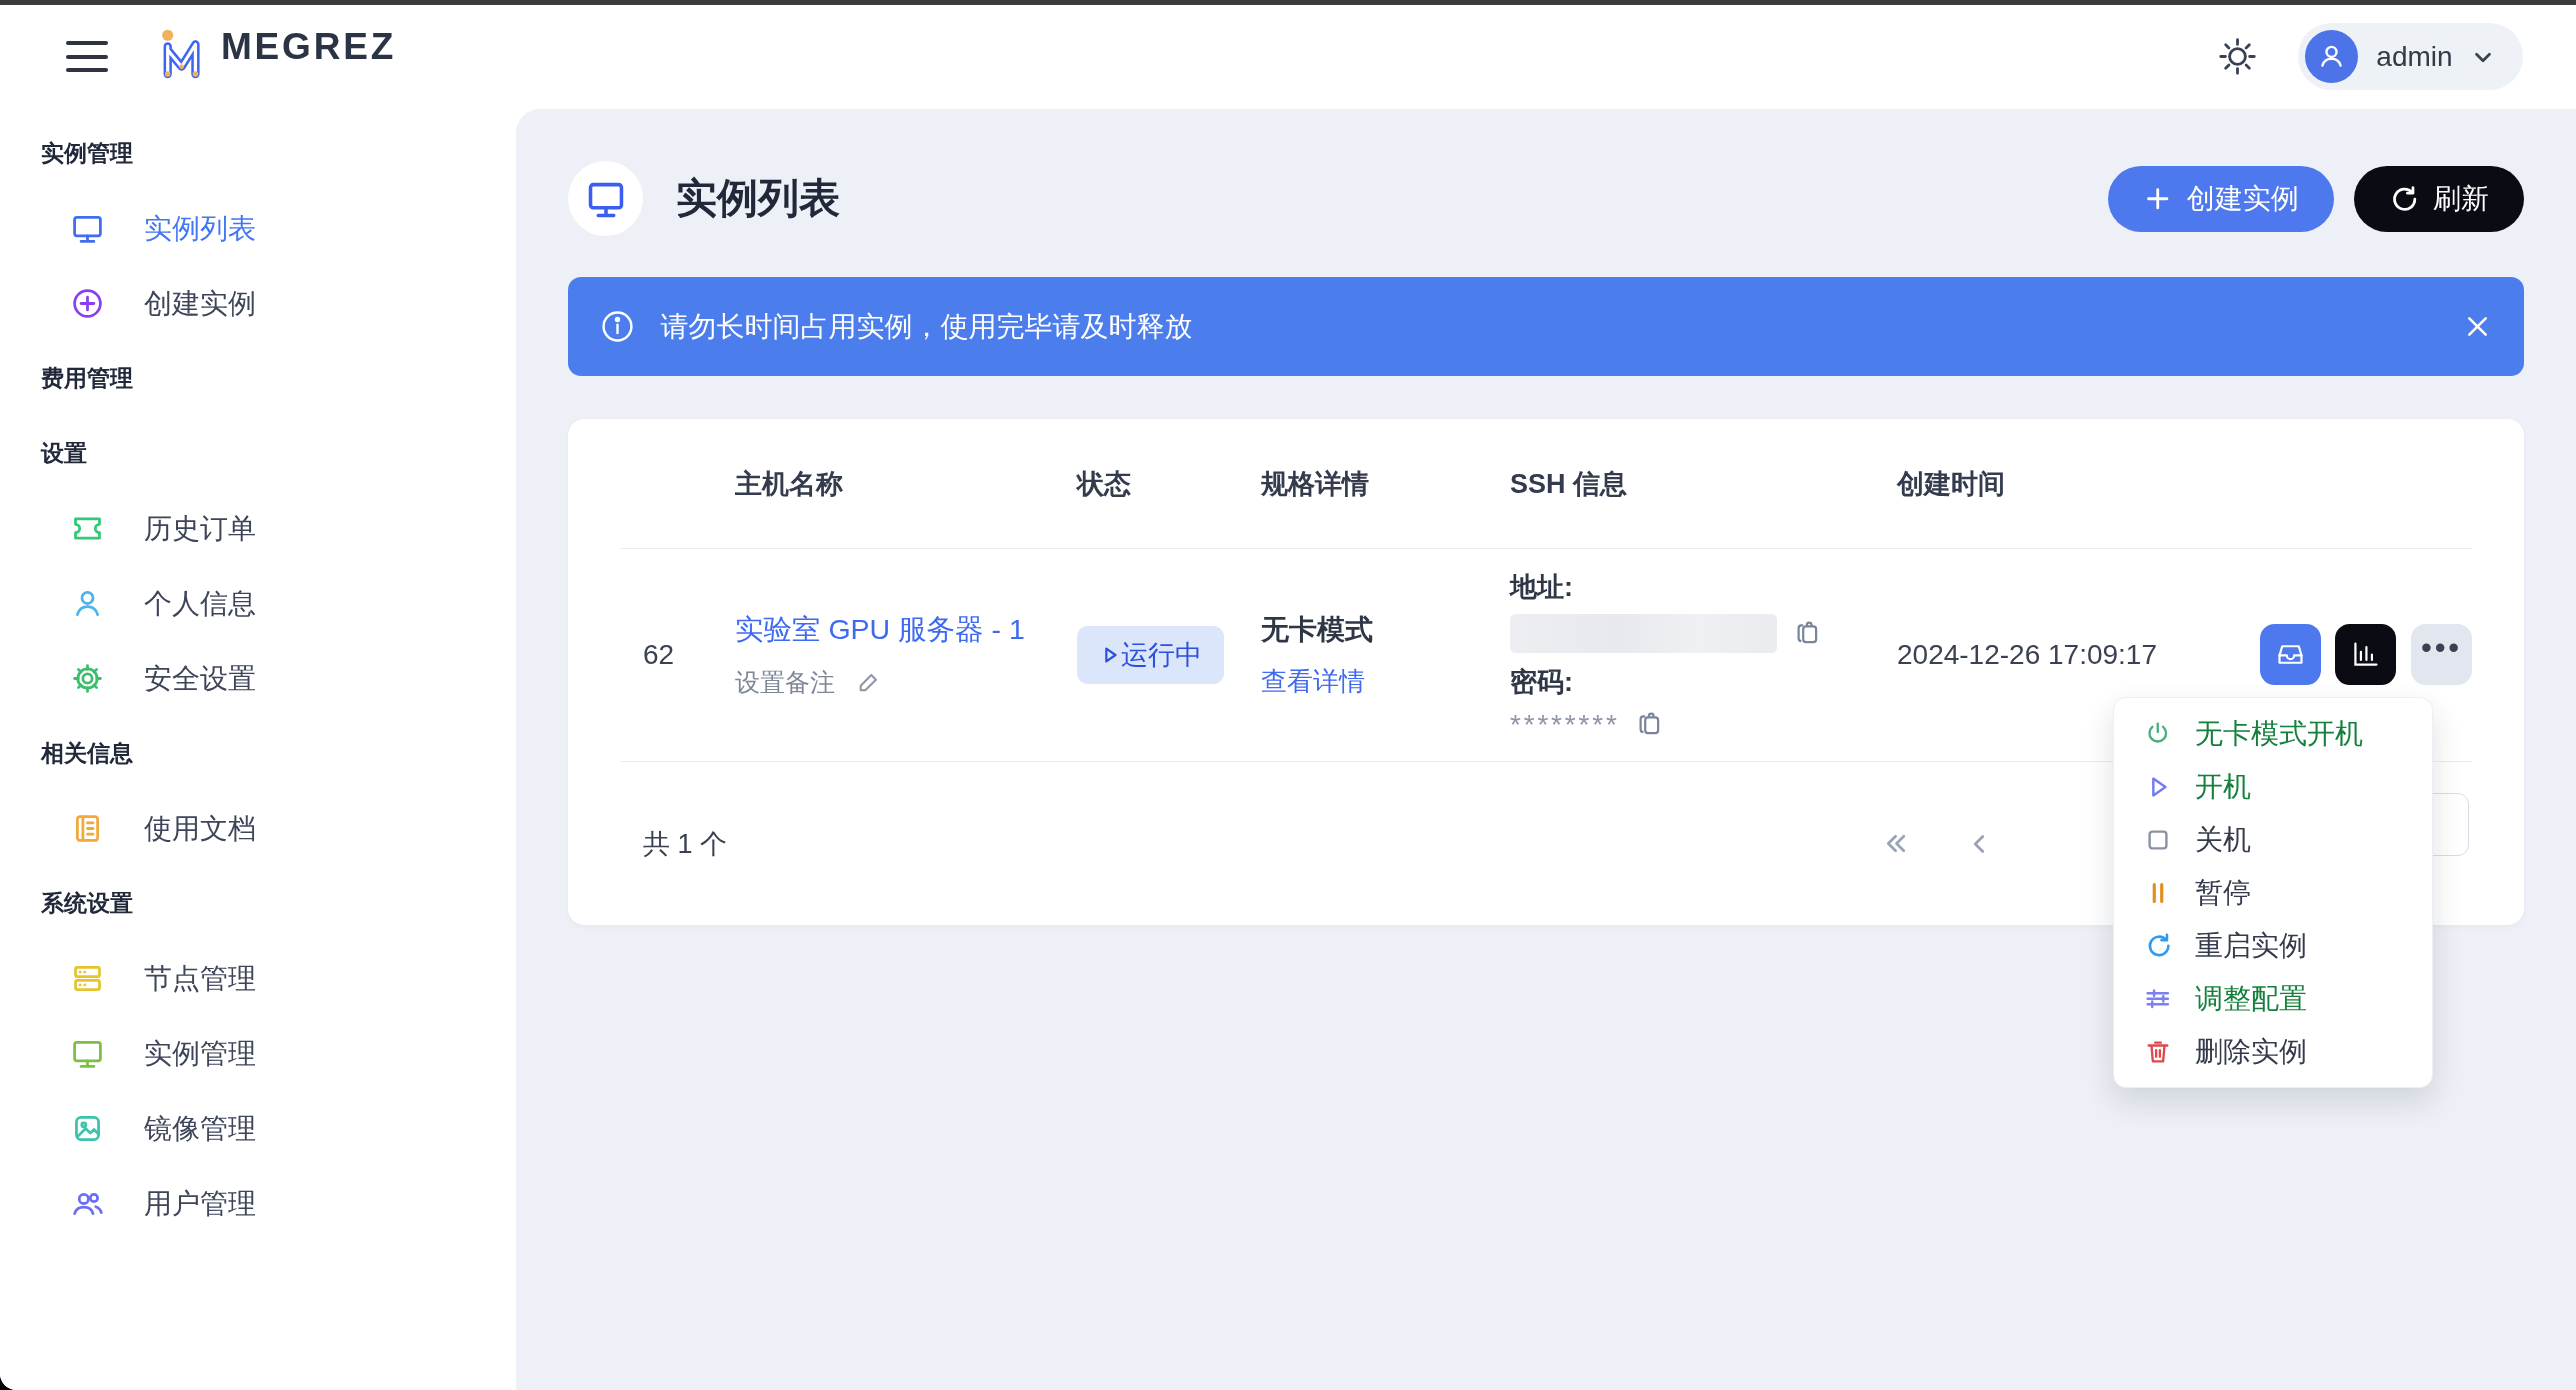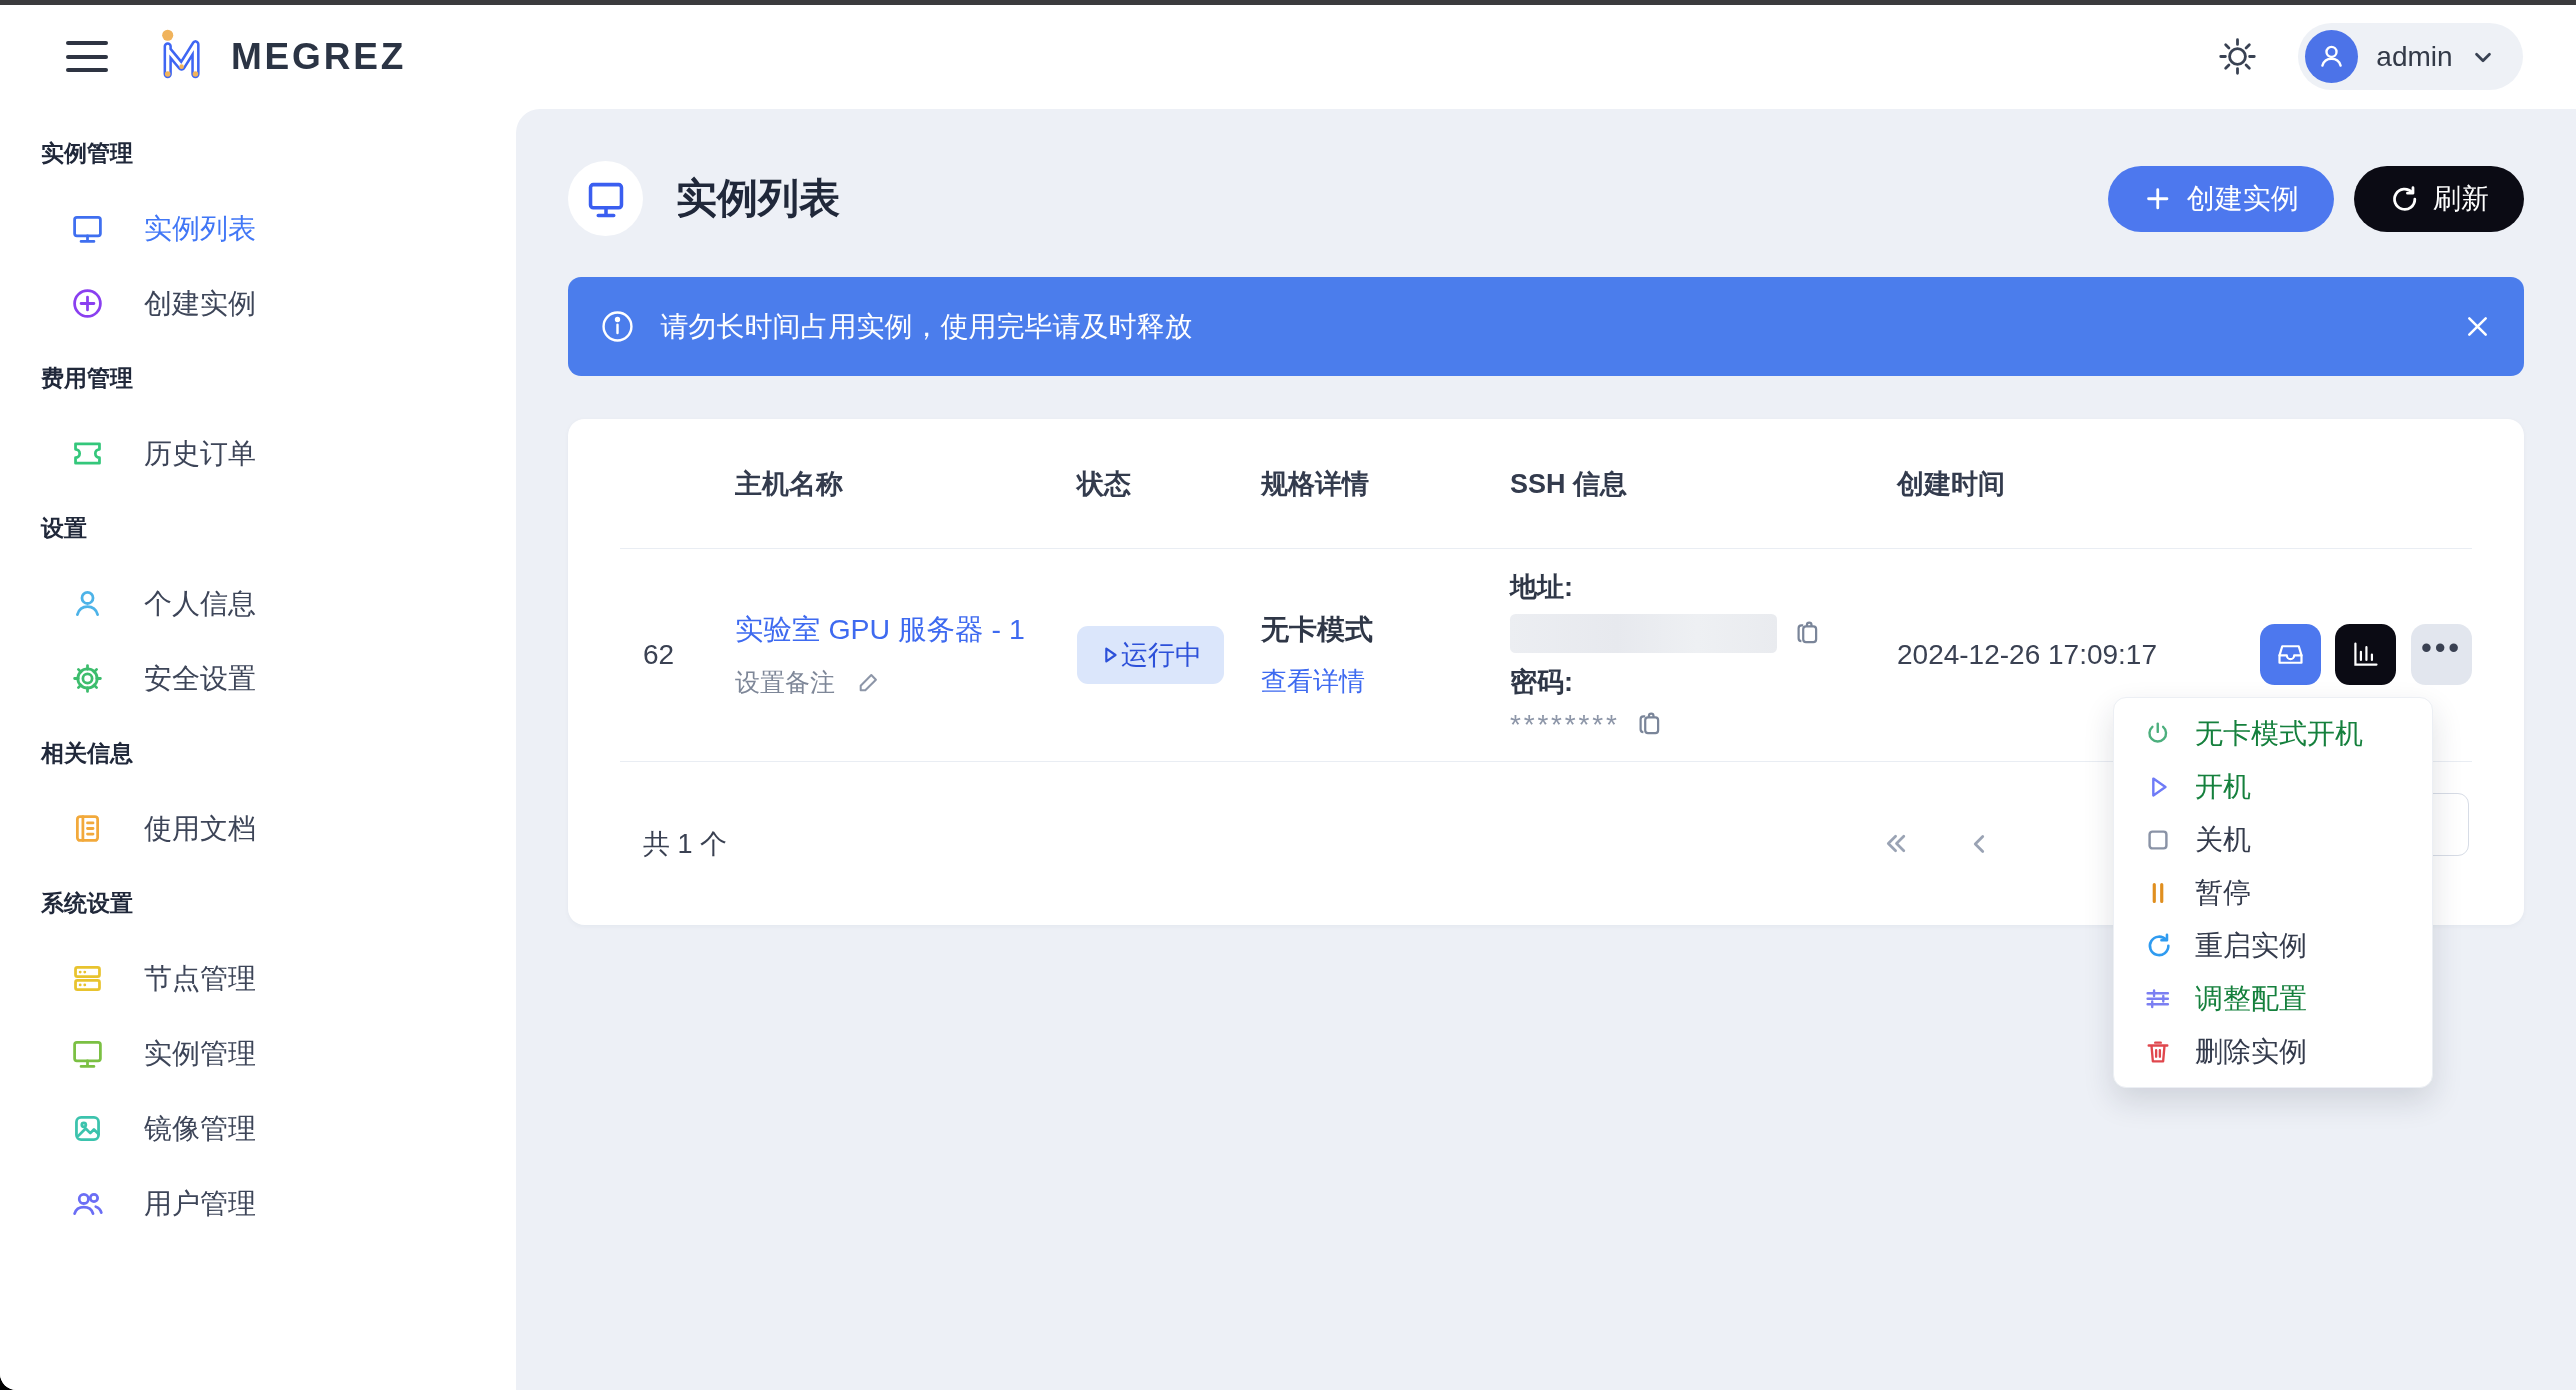--- a/index.html
+++ b/index.html
@@ -6,21 +6,21 @@
   html,body { background:#000; }
   body { font-family:"Liberation Sans","DejaVu Sans",sans-serif; }
   .screen { position:relative; width:2576px; height:1390px; background:#000; overflow:hidden; }
   .app { position:absolute; inset:0; background:#fff; border-bottom-left-radius:16.6px; overflow:hidden; }
   .top-strip { position:absolute; top:0; left:0; right:0; height:4.6px; background:#3b3b3d; }
 
   
   .topbar { position:absolute; top:4.6px; left:0; right:0; height:104px; background:#fff; display:flex; align-items:center; }
   .hamburger { margin-left:66px; width:42px; height:31px; display:flex; flex-direction:column; justify-content:space-between; cursor:pointer; }
   .hamburger span { display:block; height:4.1px; border-radius:2.8px; background:#2e3442; }
-  .brand { display:flex; align-items:center; margin-left:44px; gap:18px; }
+  .brand { display:flex; align-items:flex-start; margin-left:44px; gap:8px; }
   .brand-name { font-size:37px; font-weight:700; letter-spacing:2.8px; color:#2b3444; }
   .topbar-right { margin-left:auto; display:flex; align-items:center; gap:39px; margin-right:53px; }
   .theme-toggle { width:42px; height:42px; display:flex; align-items:center; justify-content:center; cursor:pointer; }
   .user-pill { display:flex; align-items:center; gap:18.4px; background:#eef1f6; border-radius:44px; padding:7.4px 28px 7.4px 7.4px; cursor:pointer; }
   .avatar { width:53px; height:53px; border-radius:50%; background:#4c73e8; display:flex; align-items:center; justify-content:center; }
   .user-name { font-size:28px; color:#333a48; font-weight:500; }
 
   
   .sidebar { position:absolute; top:109px; left:0; width:616px; bottom:0; background:#fff; padding-top:7.4px; }
   .side-row { height:75px; display:flex; align-items:center; }
@@ -147,30 +147,30 @@
       <span class="si">
             <svg width="35" height="35" viewBox="0 0 38 38" fill="none" stroke="#8a3ff0" stroke-width="3" stroke-linecap="round">
               <circle cx="19" cy="19" r="14"></circle>
               <path d="M19 12v14M12 19h14"></path>
             </svg>
           </span>
       <span>创建实例</span>
     </div>
 
     <div class="side-row side-title">费用管理</div>
+    <div class="side-row side-title">设置</div>
+
     <div class="side-row side-item">
       <span class="si">
             <svg width="35" height="35" viewBox="0 0 38 38" fill="none" stroke="#34c77b" stroke-width="3" stroke-linejoin="round">
               <path d="M6 11h26v6a4.5 4.5 0 0 0 0 9v6H6v-6a4.5 4.5 0 0 0 0-9z" transform="translate(0 -2.5)"></path>
             </svg>
           </span>
       <span>历史订单</span>
     </div>
-
-    <div class="side-row side-title">设置</div>
     <div class="side-row side-item">
       <span class="si">
             <svg width="35" height="35" viewBox="0 0 38 38" fill="none" stroke="#4db3e8" stroke-width="3" stroke-linecap="round">
               <circle cx="19" cy="13" r="6"></circle>
               <path d="M8 31c1.8-6 6.2-8.5 11-8.5S28.2 25 30 31"></path>
             </svg>
           </span>
       <span>个人信息</span>
     </div>
     <div class="side-row side-item">

